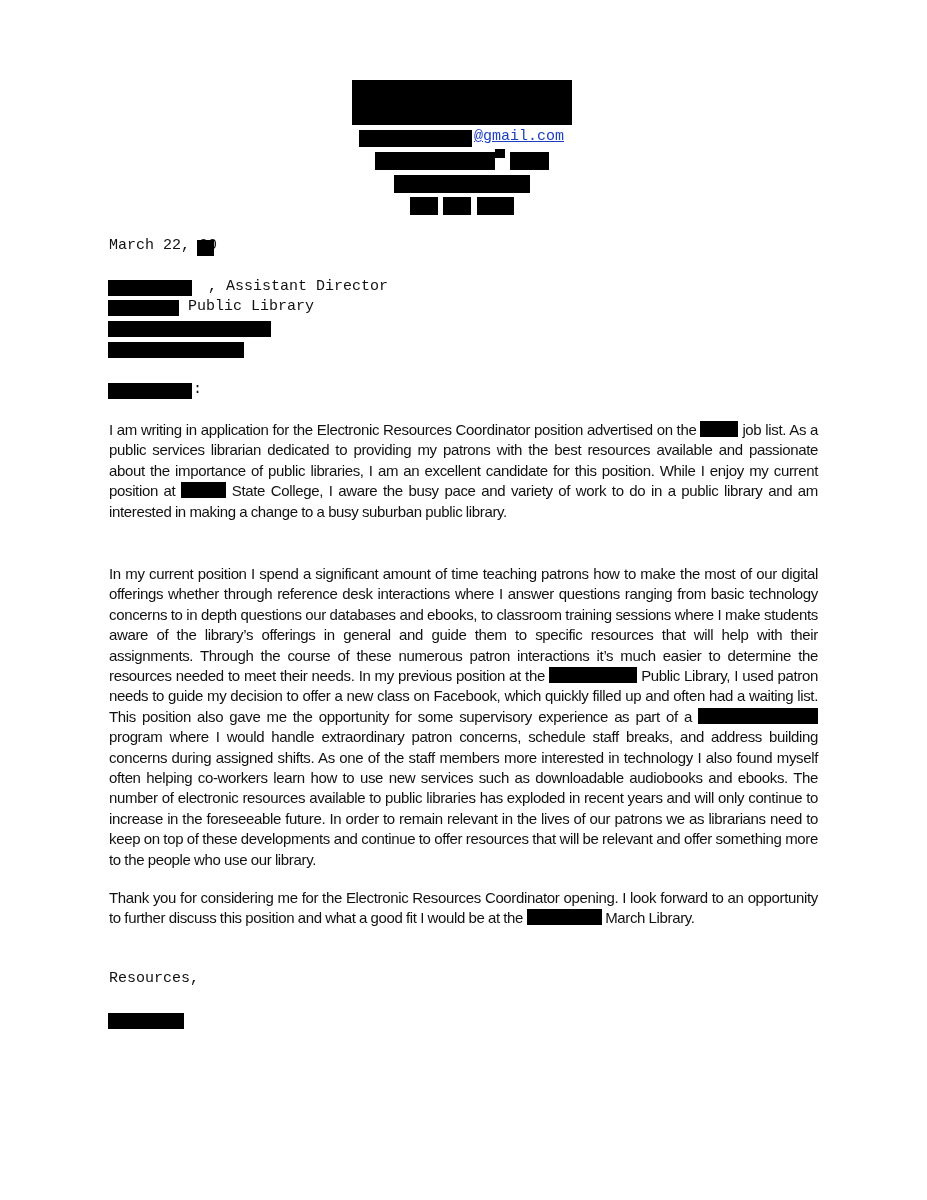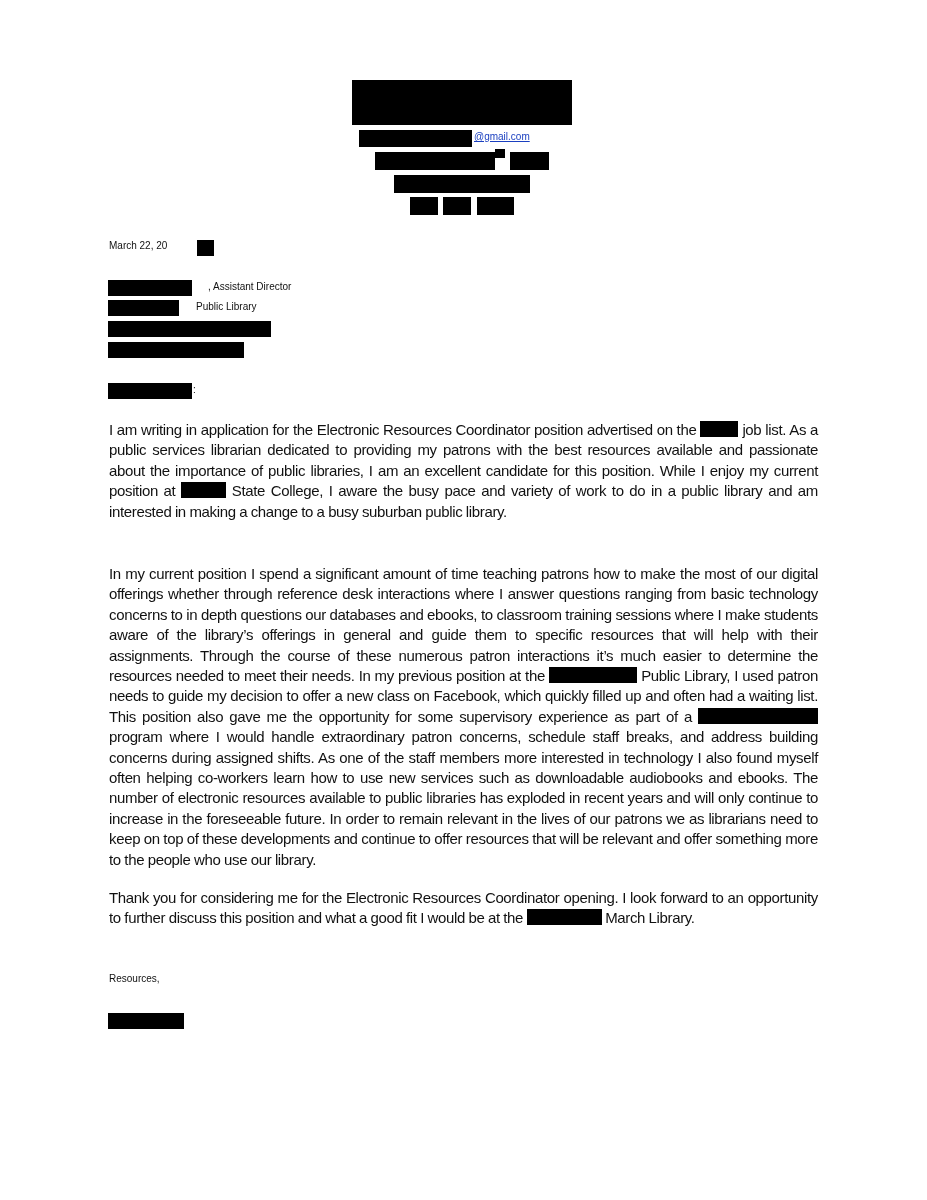--- a/index.html
+++ b/index.html
@@ -1,19 +1,19 @@
 <!DOCTYPE html>
 <html><head>
 <meta charset="utf-8">
 <style>
   html, body { margin: 0; padding: 0; background: #ffffff; }
   body { width: 927px; height: 1200px; position: relative; overflow: hidden;
          font-family: "Liberation Sans", sans-serif; color: #111; }
   .redact { position: absolute; background: #000; }
-  .txt { position: absolute; font-size: 10px; line-height: 20px; white-space: nowrap; color: #111; }
+  .txt { position: absolute; font-size: 15px; line-height: 20px; white-space: nowrap; color: #111; font-family: Liberation Mono, monospace; }
   .para { position: absolute; left: 109px; width: 709px; font-size: 15px; line-height: 20.4px;
           text-align: justify; color: #111; letter-spacing: -0.35px; word-spacing: -0.3px; }
   .para .r { display: inline-block; background: #000; height: 16px; vertical-align: -2px; }
   .email { color: #1a3fc0; text-decoration: underline; }
   .last { text-align-last: left; }
 </style>
 </head>
 <body>
 
 <div class="redact" style="left:352px;top:80px;width:220px;height:45px;"></div>
@@ -26,21 +26,21 @@
 <div class="redact" style="left:410px;top:197px;width:28px;height:18px;"></div>
 <div class="redact" style="left:443px;top:197px;width:28px;height:18px;"></div>
 <div class="redact" style="left:477px;top:197px;width:37px;height:18px;"></div>
 
 <span class="txt" style="left:109px;top:236px;">March 22, 20</span>
 <div class="redact" style="left:197px;top:240px;width:17px;height:16px;"></div>
 
 <div class="redact" style="left:108px;top:280px;width:84px;height:16px;"></div>
 <span class="txt" style="left:208px;top:277px;">, Assistant Director</span>
 <div class="redact" style="left:108px;top:300px;width:71px;height:16px;"></div>
-<span class="txt" style="left:196px;top:297px;">Public Library</span>
+<span class="txt" style="left:188px;top:297px;">Public Library</span>
 <div class="redact" style="left:108px;top:321px;width:163px;height:16px;"></div>
 <div class="redact" style="left:108px;top:342px;width:136px;height:16px;"></div>
 
 <div class="redact" style="left:108px;top:383px;width:84px;height:16px;"></div>
 <span class="txt" style="left:193px;top:380px;">:</span>
 
 <div class="para" style="top:420px;">
   <span>I am writing in application for the Electronic Resources Coordinator position advertised on the</span>
   <span class="r" style="width:38px;"></span>
   <span>job list. As a public services librarian dedicated to providing my patrons with the best resources available and passionate about the importance of public libraries, I am an excellent candidate for this position. While I enjoy my current position at</span>

